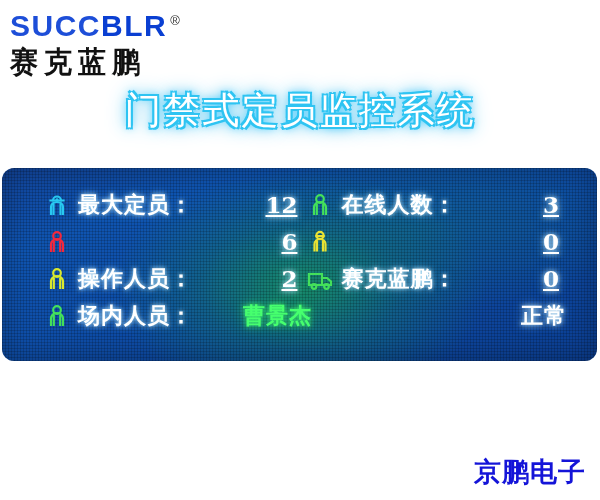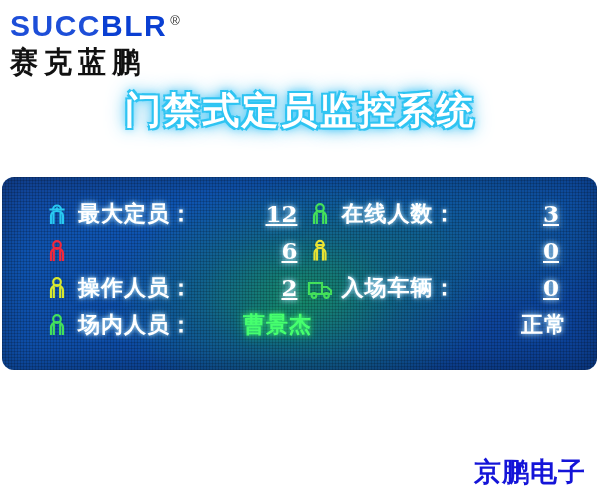--- a/index.html
+++ b/index.html
@@ -56,38 +56,38 @@
   }
 
   
   #page-title {
     position: absolute;
     left: 0;
     top: 88px;
     width: 600px;
     text-align: center;
     font-family: "DejaVu Sans", "Liberation Sans", sans-serif;
-    font-weight: 700;
+    font-weight: 400;
     font-size: 37px;
     line-height: 46px;
     letter-spacing: 2px;
     color: #ffffff;
     text-shadow:
        1px 0 0 #2fc4f2, -1px 0 0 #2fc4f2, 0 1px 0 #2fc4f2, 0 -1px 0 #2fc4f2,
        1px 1px 0 #2fc4f2, -1px -1px 0 #2fc4f2, 1px -1px 0 #2fc4f2, -1px 1px 0 #2fc4f2,
        2px 2px 0 #2fc4f2, -2px 2px 0 #2fc4f2, 2px -2px 0 #2fc4f2, -2px -2px 0 #2fc4f2,
        0 0 7px #39c9ff, 0 0 13px #39c9ff, 0 0 20px #2aa9e0;
     white-space: nowrap;
   }
 
   
   #led-panel {
     position: absolute;
     left: 2px;
-    top: 177px;
+    top: 168px;
     width: 595px;
     height: 193px;
     border-radius: 12px;
     background:
       radial-gradient(ellipse 240px 150px at 50% 62%, rgba(24,150,92,0.85) 0%, rgba(20,120,110,0.45) 42%, rgba(12,70,150,0.0) 78%),
       radial-gradient(ellipse 300px 120px at 72% 30%, rgba(18,120,120,0.35) 0%, rgba(12,70,150,0) 70%),
       linear-gradient(160deg, #12459c 0%, #0f54b0 22%, #0e4ba4 55%, #0c3f93 100%);
     box-shadow: inset 0 0 28px rgba(0,0,0,0.28);
     overflow: hidden;
   }
@@ -302,21 +302,21 @@
           <span class="led-icon">
             <svg width="28" height="26" viewBox="0 0 28 26">
               <g fill="none" stroke="#44e05a" stroke-width="2.2" stroke-linecap="square">
                 <path d="M3 8 H16 V19 H3 Z"></path>
                 <path d="M16 12 H21 L25 15.5 V19 H16"></path>
                 <circle cx="8" cy="20.5" r="2.3"></circle>
                 <circle cx="20.5" cy="20.5" r="2.3"></circle>
               </g>
             </svg>
           </span>
-          <span class="led-label">入场车辆：</span>
+          <span class="led-label">赛克蓝鹏：</span>
           <span class="led-value">0</span>
         </div>
       </div>
 
       <div class="led-row-wide">
         <span class="led-icon">
           <svg width="26" height="26" viewBox="0 0 26 26">
             <g fill="none" stroke="#44e05a" stroke-width="2.2" stroke-linecap="square">
               <circle cx="13" cy="7" r="3.8"></circle>
               <path d="M7 22 V15.5 A6 5.5 0 0 1 19 15.5 V22"></path>

